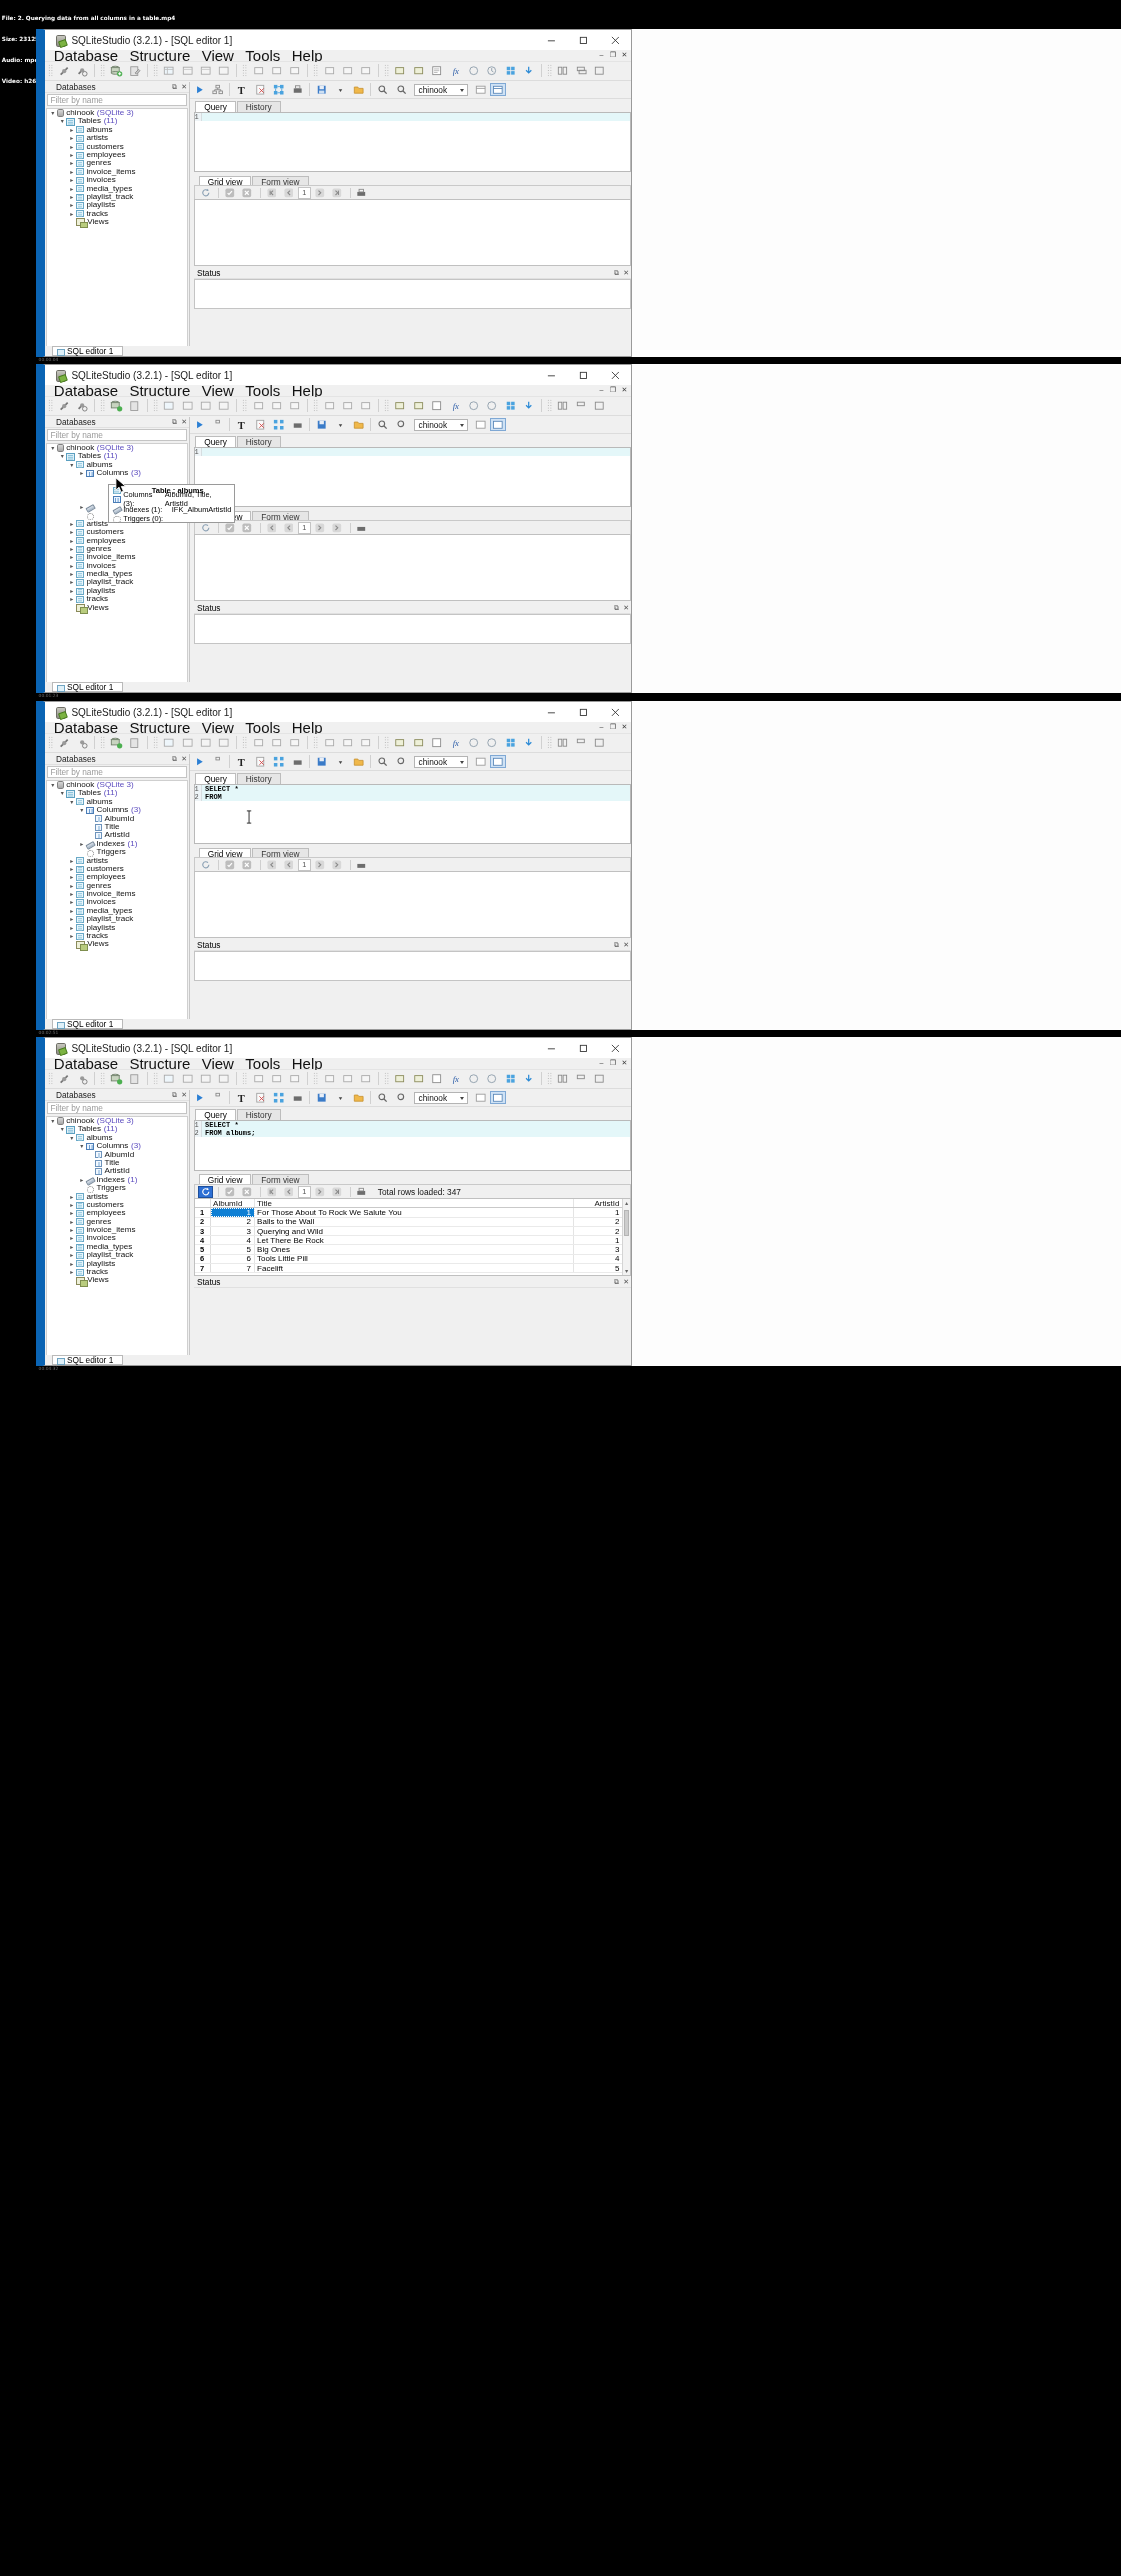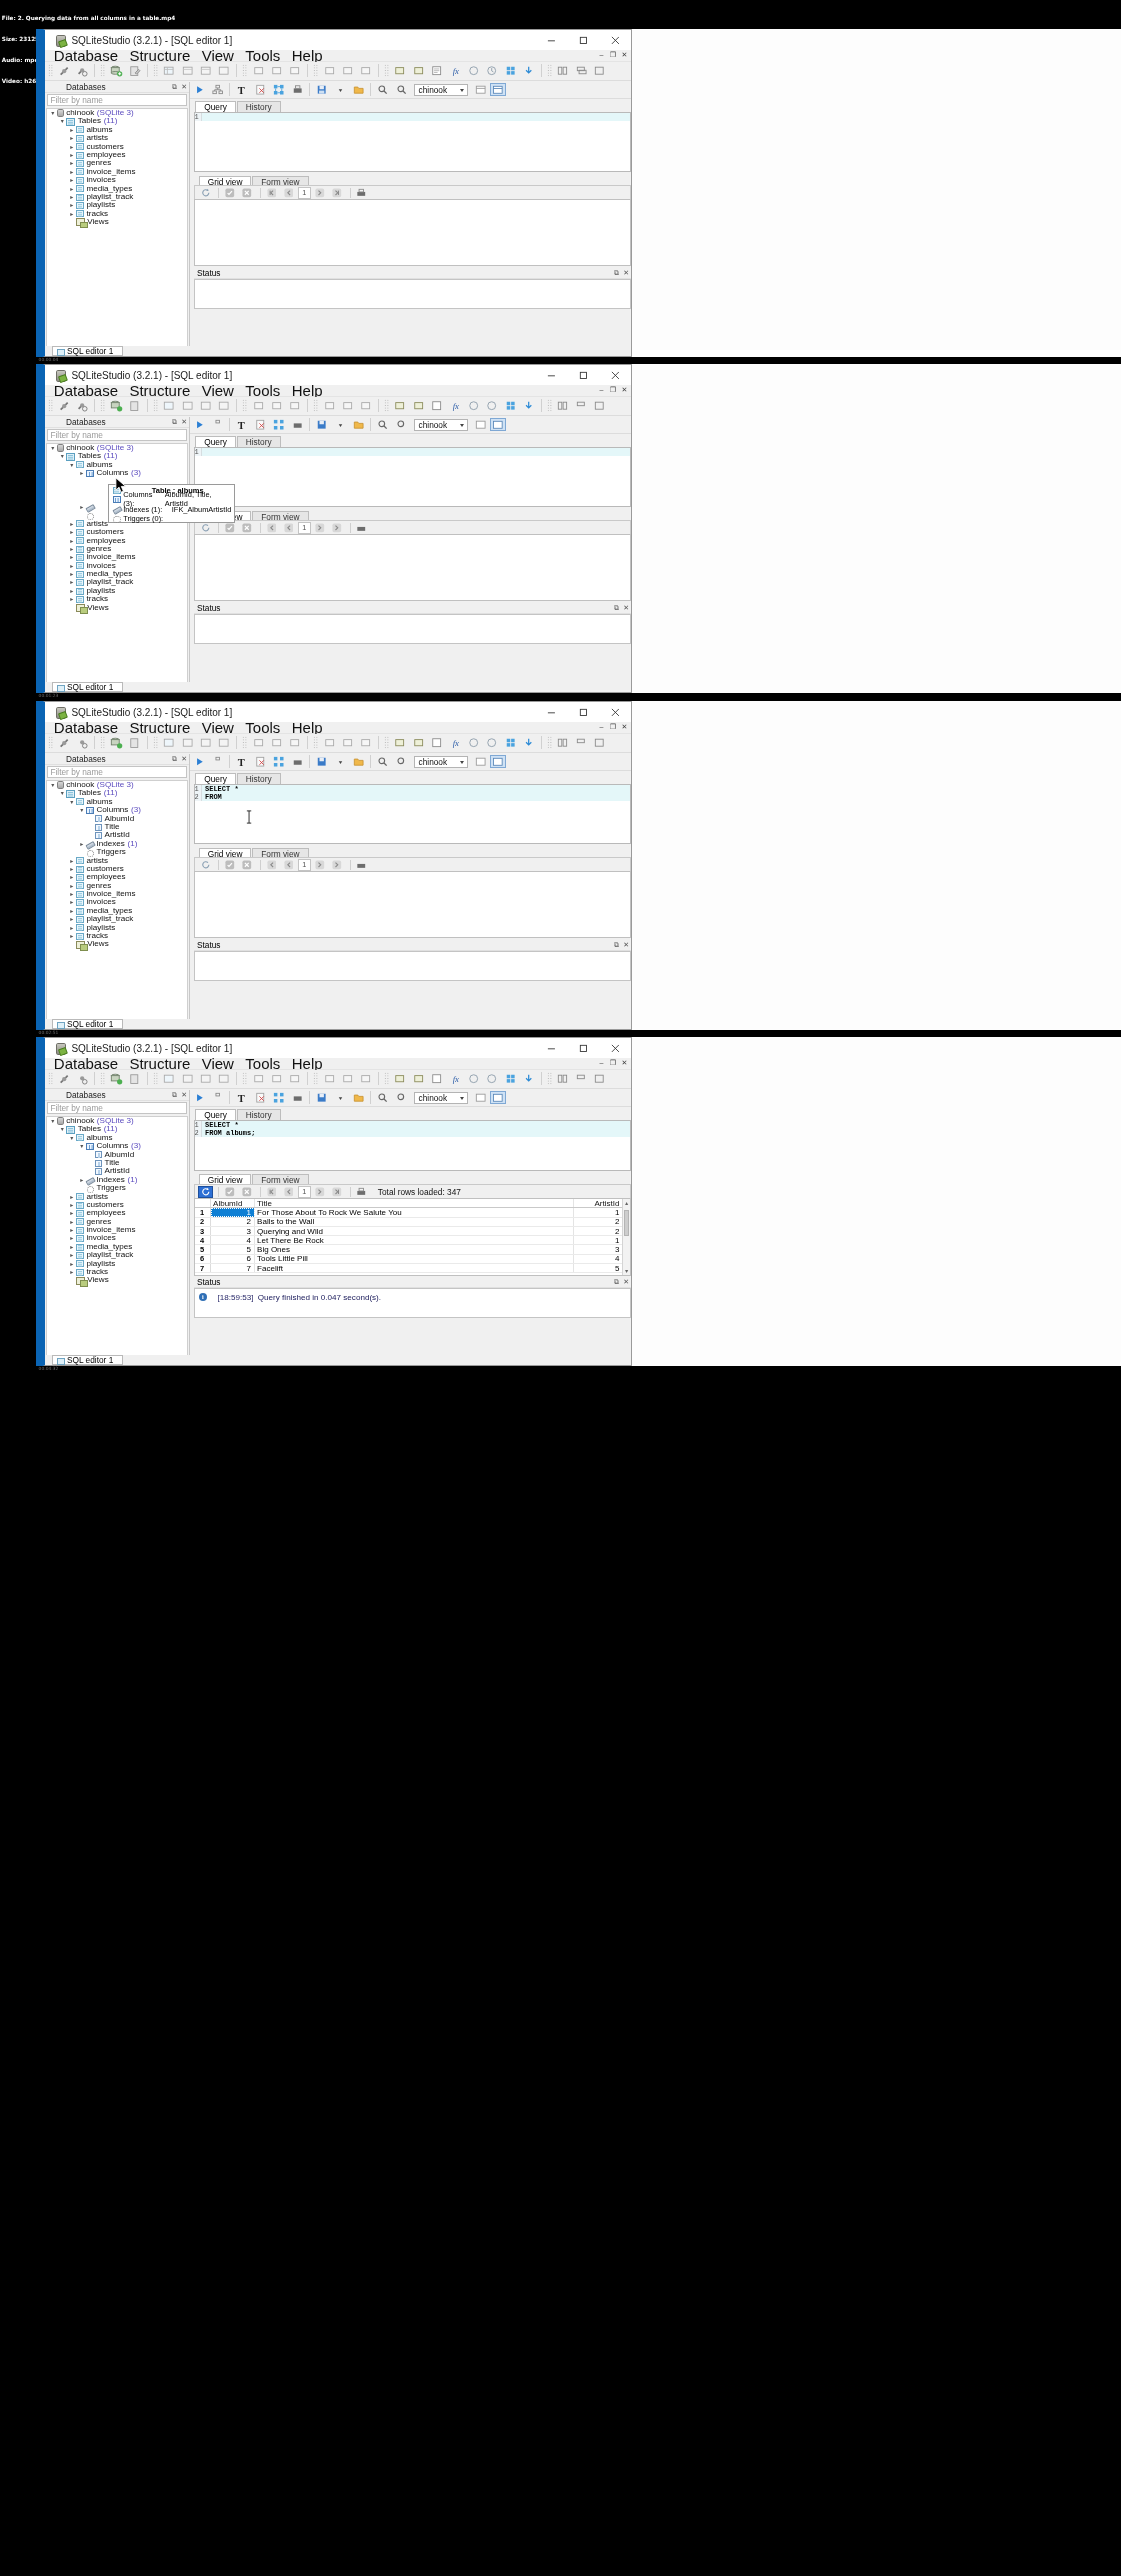--- a/index.html
+++ b/index.html
@@ -67,21 +67,21 @@
              border-bottom:0.9px solid #dcdcdc; position:relative; }
   .grip { width:5.3px; height:13px; margin:0 1.8px 0 2.6px;
           background-image:radial-gradient(#b0b0b0 40%, transparent 41%);
           background-size:2.6px 2.6px; }
   .tbi { width:18.4px; height:16.6px; display:flex; align-items:center; justify-content:center; }
   .tsep { width:0.9px; height:13px; background:#d0d0d0; margin:0 2.6px; }
 
   
   .dock { position:absolute; left:0; background:#f0f0f0; border-right:0.9px solid #c8c8c8; }
   .dock-title { height:11.4px; background:#f0f0f0; display:flex; align-items:center;
-                padding-left:21px; font-size:8.3px; color:#222; position:relative;
+                padding-left:11px; font-size:8.3px; color:#222; position:relative;
                 border-bottom:0.9px solid #e0e0e0; }
   .dock-title .dt-btns { position:absolute; right:1.8px; display:flex; gap:4.4px; font-size:7px; color:#555; }
   .filterbox { height:11.4px; margin:0.9px 1.8px; background:#fff; border:0.9px solid #c4c4c4;
                display:flex; align-items:center; padding-left:2.6px; font-size:8.3px; color:#9a9a9a; }
   .tree { position:absolute; left:0.9px; right:0.9px; background:#fff; border:0.9px solid #cfcfcf;
           overflow:hidden; }
   .tnode { height:8.4px; display:flex; align-items:center; font-size:8.1px; color:#111;
            white-space:nowrap; line-height:8.4px; }
   .tchev { width:8px; text-align:center; color:#555; font-size:6.1px; flex:none; }
   .ticon { width:9.6px; height:8px; margin-right:2.6px; flex:none; position:relative; }
@@ -2168,27 +2168,20 @@
       </div>
 
       <div class="statusdock" style="position:absolute;left:3.5px;right:0;top:187px;height:44px;">
         <div class="status-title">
           <span>Status</span>
           <span class="st-btns">
             <span>⧉</span>
             <span>✕</span>
           </span>
         </div>
-        <div class="status-body" style="height:30px;">
-          <div class="statusline" style="margin-top:3.5px;">
-            <span class="infodot">i</span>
-            <span class="stamp">[18:59:53]</span>
-            <span style="margin-left:4.4px;color:#1a1a5a;">Query finished in 0.047 second(s).</span>
-          </div>
-        </div>
       </div>
     </div>
 
     <div class="mdibar" style="position:absolute;left:0;right:0;bottom:0;height:10.5px;">
       <div class="mditab">SQL editor 1</div>
     </div>
   </div>
   <div class="bottomstrip" style="position:absolute;left:0;top:329px;width:1121px;">
     <span>00:04:32</span>
     <span>1/3 videos</span>

